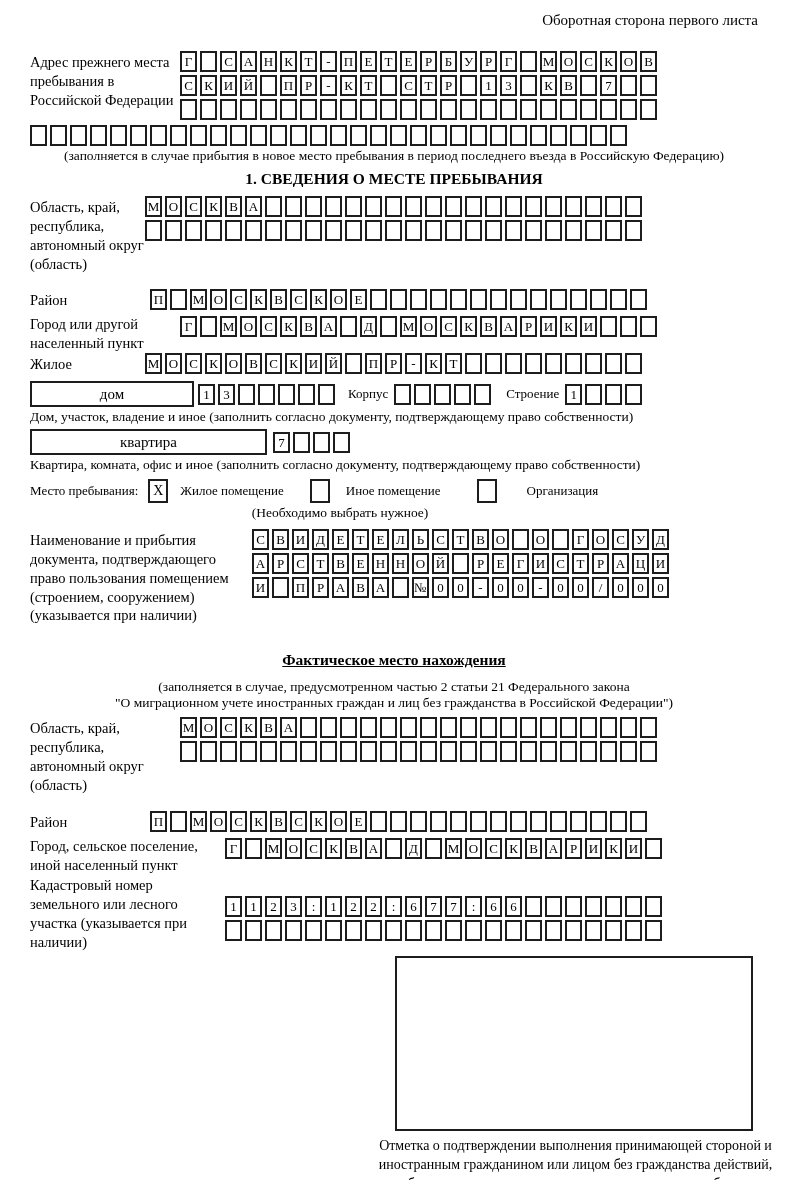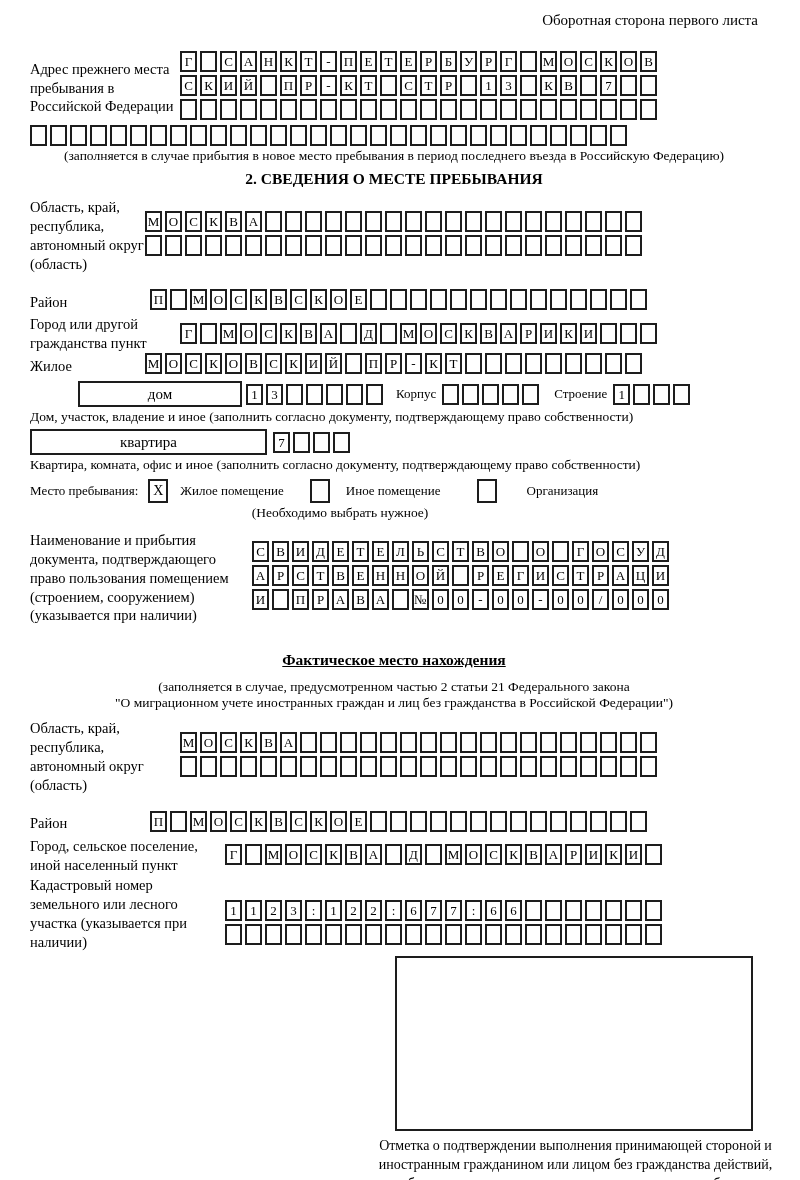--- a/index.html
+++ b/index.html
@@ -4,21 +4,21 @@
 <style>
   * { box-sizing: border-box; }
   html,body { margin:0; padding:0; }
   body {
     width:800px; height:1180px; background:#ffffff; color:#000;
     font-family:"Liberation Serif", serif; font-size:14px; overflow:hidden;
   }
   .page { padding:12px 42px 0 30px; position:relative; width:800px; height:1180px; }
   .hdr-note { text-align:right; font-size:15px; margin-bottom:22px; }
 
-  .frow { display:flex; align-items:center; }
+  .frow { display:flex; align-items:flex-start; }
   .lbl { font-size:14.5px; line-height:1.3; padding-top:2px; }
   .w150 { width:150px; flex:0 0 150px; }
   .w115 { width:115px; flex:0 0 115px; }
   .w120 { width:120px; flex:0 0 120px; }
   .w195 { width:195px; flex:0 0 195px; }
   .w222 { width:222px; flex:0 0 222px; }
 
   .cellrows { display:flex; flex-direction:column; }
   .cells { display:flex; flex-wrap:nowrap; margin-bottom:3px; }
   .cell {
@@ -166,21 +166,21 @@
       <div class="cell"></div>
       <div class="cell"></div>
       <div class="cell"></div>
       <div class="cell"></div>
       <div class="cell"></div>
       <div class="cell"></div>
       <div class="cell"></div>
     </div>
   <div class="note note-c mb4">(заполняется в случае прибытия в новое место пребывания в период последнего въезда в Российскую Федерацию)</div>
 
-  <div class="sec-title">2. СВЕДЕНИЯ О МЕСТЕ ПРЕБЫВАНИЯ</div>
+  <div class="sec-title">1. СВЕДЕНИЯ О МЕСТЕ ПРЕБЫВАНИЯ</div>
 
   <div class="frow">
     <div class="lbl w115">Область, край, республика, автономный округ (область)</div>
     <div class="cellrows">
       <div class="cells">
           <div class="cell">М</div>
           <div class="cell">О</div>
           <div class="cell">С</div>
           <div class="cell">К</div>
           <div class="cell">В</div>
@@ -260,21 +260,21 @@
         <div class="cell"></div>
         <div class="cell"></div>
         <div class="cell"></div>
         <div class="cell"></div>
         <div class="cell"></div>
         <div class="cell"></div>
       </div>
   </div>
 
   <div class="frow">
-    <div class="lbl w150">Город или другой гражданства пункт</div>
+    <div class="lbl w150">Город или другой населенный пункт</div>
     <div class="cells" style="margin-top:3px;">
         <div class="cell">Г</div>
         <div class="cell"></div>
         <div class="cell">М</div>
         <div class="cell">О</div>
         <div class="cell">С</div>
         <div class="cell">К</div>
         <div class="cell">В</div>
         <div class="cell">А</div>
         <div class="cell"></div>
@@ -320,21 +320,21 @@
         <div class="cell"></div>
         <div class="cell"></div>
         <div class="cell"></div>
         <div class="cell"></div>
         <div class="cell"></div>
         <div class="cell"></div>
         <div class="cell"></div>
       </div>
   </div>
 
-  <div class="frow mb2" style="margin-top:4px; align-items:center;margin-left:48px;">
+  <div class="frow mb2" style="margin-top:4px; align-items:center;">
     <div class="boxlbl" style="width:164px;">дом</div>
     <div class="cells" style="margin-left:4px; margin-bottom:0;">
         <div class="cell">1</div>
         <div class="cell">3</div>
         <div class="cell"></div>
         <div class="cell"></div>
         <div class="cell"></div>
         <div class="cell"></div>
         <div class="cell"></div>
       </div>

